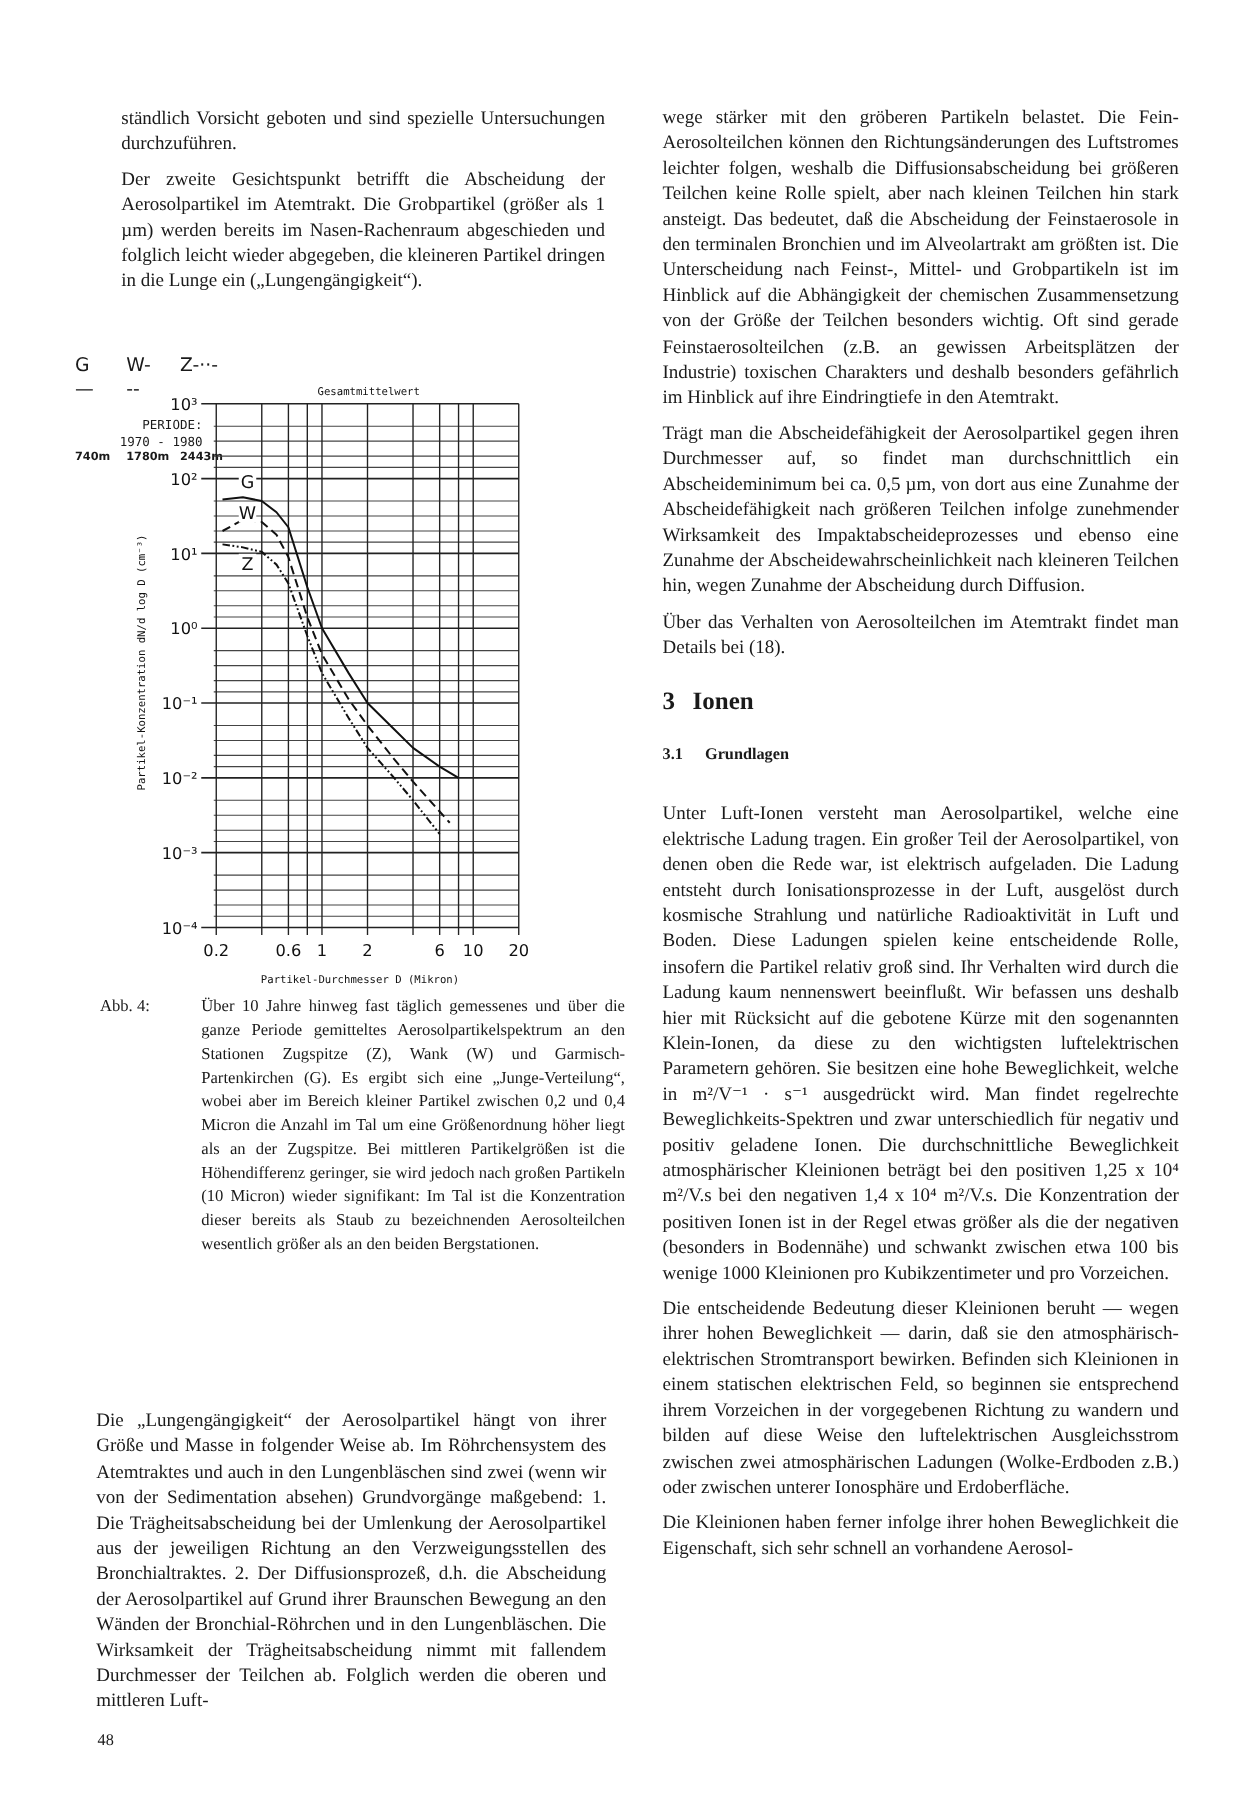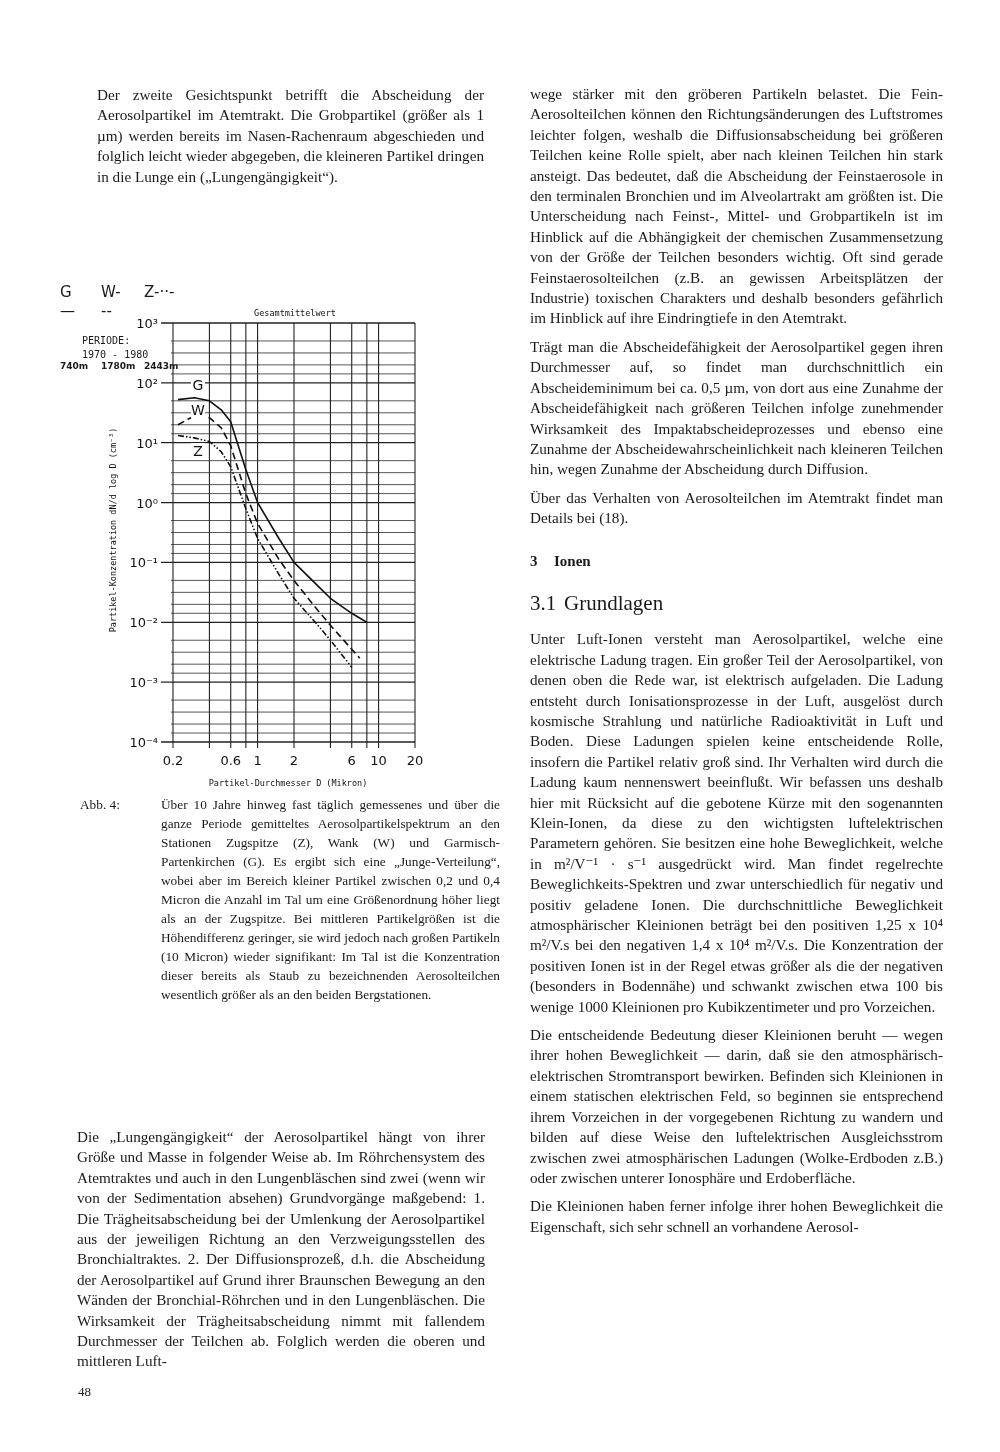--- a/index.html
+++ b/index.html
@@ -3,41 +3,42 @@
 <meta charset="utf-8">
 <style>
   html, body { margin: 0; padding: 0; background: #ffffff; }
   body { width: 1000px; height: 1452px; position: relative; overflow: hidden;
          font-family: "Liberation Serif", "DejaVu Serif", serif; color: #1a1a1a; }
   .col { position: absolute; font-size: 15.2px; line-height: 20.4px; text-align: justify; }
   .col p { margin: 0 0 8px 0; }
   #left-top { left: 97px; top: 85px; width: 387px; }
   #left-bottom { left: 77px; top: 1127px; width: 408px; }
   #right { left: 530px; top: 84px; width: 413px; }
-  .h3 { font-weight: bold; font-size: 15px; margin: 22px 0 0 0; }
-  .h31 { font-weight: normal; font-size: 21px; margin: 22px 0 16px 0; }
+  .h3 { font-weight: bold; font-size: 20px; margin: 22px 0 0 0; }
+  .h31 { font-weight: bold; font-size: 13px; margin: 22px 0 28px 0; }
   .h3 span, .h31 span { display: inline-block; }
   .h3 .num { width: 24px; } .h31 .num { width: 34px; }
   .pagenum { position: absolute; left: 78px; top: 1384px; font-size: 13px; }
   
   #figure { position: absolute; left: 60px; top: 282px; width: 440px; height: 490px; }
   .mono { font-family: "DejaVu Sans Mono", "Liberation Mono", monospace; }
   .legend { position: absolute; top: 0; left: 0; font-family: "DejaVu Sans", sans-serif; }
   .leg-item { position: absolute; }
   .leg-code { font-size: 15px; font-weight: normal; letter-spacing: 0; }
   .leg-alt { font-size: 9px; font-weight: bold; position: absolute; top: 36px; white-space: nowrap; margin-top: 43px; }
-  .periode { position: absolute; left: 22px; top: 52px; font-size: 10px; text-align: left; width: 80px; line-height: 14px; }
+  .periode { position: absolute; left: 22px; top: 52px; font-size: 10px; text-align: right; width: 80px; line-height: 14px; }
   .caption { position: absolute; left: 80px; top: 795px; width: 420px; font-size: 13.3px; line-height: 19px; }
   .cap-label { position: absolute; left: 0; top: 0; }
   .cap-text { position: absolute; left: 81px; top: 0; width: 339px; text-align: justify; }
 </style>
 </head>
 <body>
 
 <div class="col" id="left-top">
+  <p>ständlich Vorsicht geboten und sind spezielle Untersuchungen durchzuführen.</p>
   <p>Der zweite Gesichtspunkt betrifft die Abscheidung der Aerosolpartikel im Atemtrakt. Die Grobpartikel (größer als 1 µm) werden bereits im Nasen-Rachenraum abgeschieden und folglich leicht wieder abgegeben, die kleineren Partikel dringen in die Lunge ein („Lungengängigkeit“).</p>
 </div>
 
 <div id="figure">
   <div class="legend">
     <div class="leg-item" style="left:0px;top:0px;">
       <span class="leg-code">G</span><span class="leg-code">—</span>
       <span class="leg-alt" style="left:0">740m</span>
     </div>
     <div class="leg-item" style="left:41px;top:0px;">

